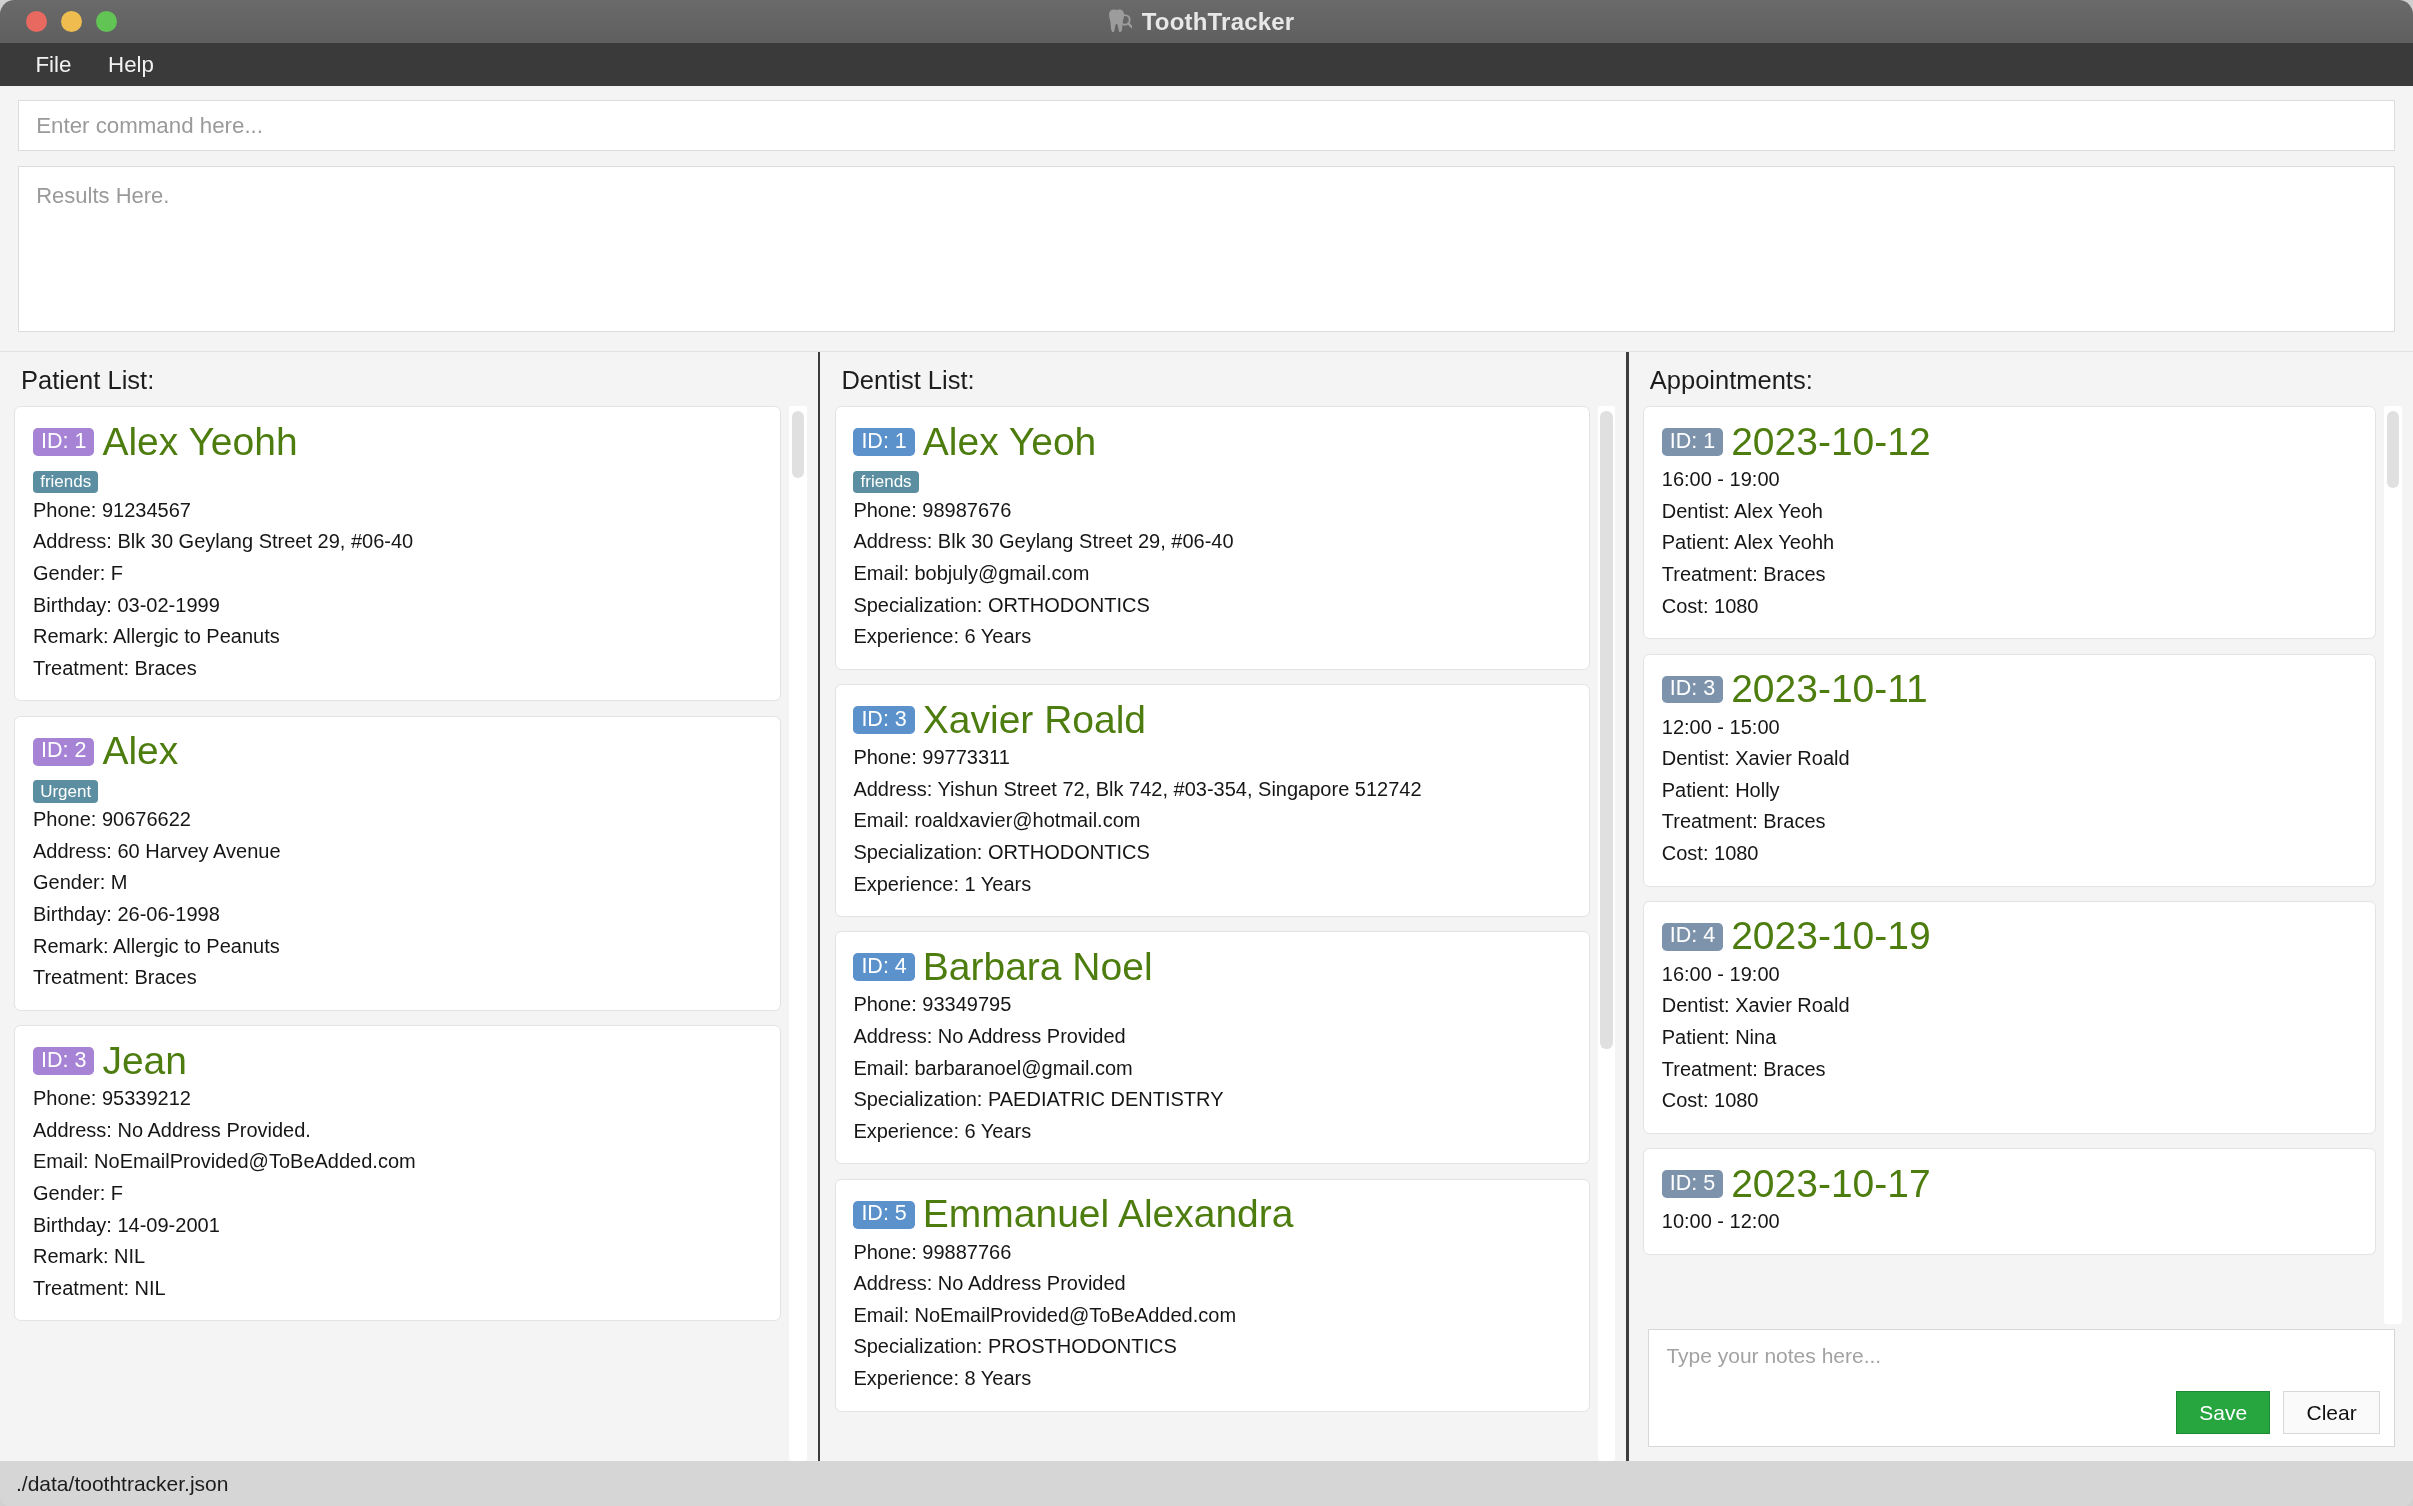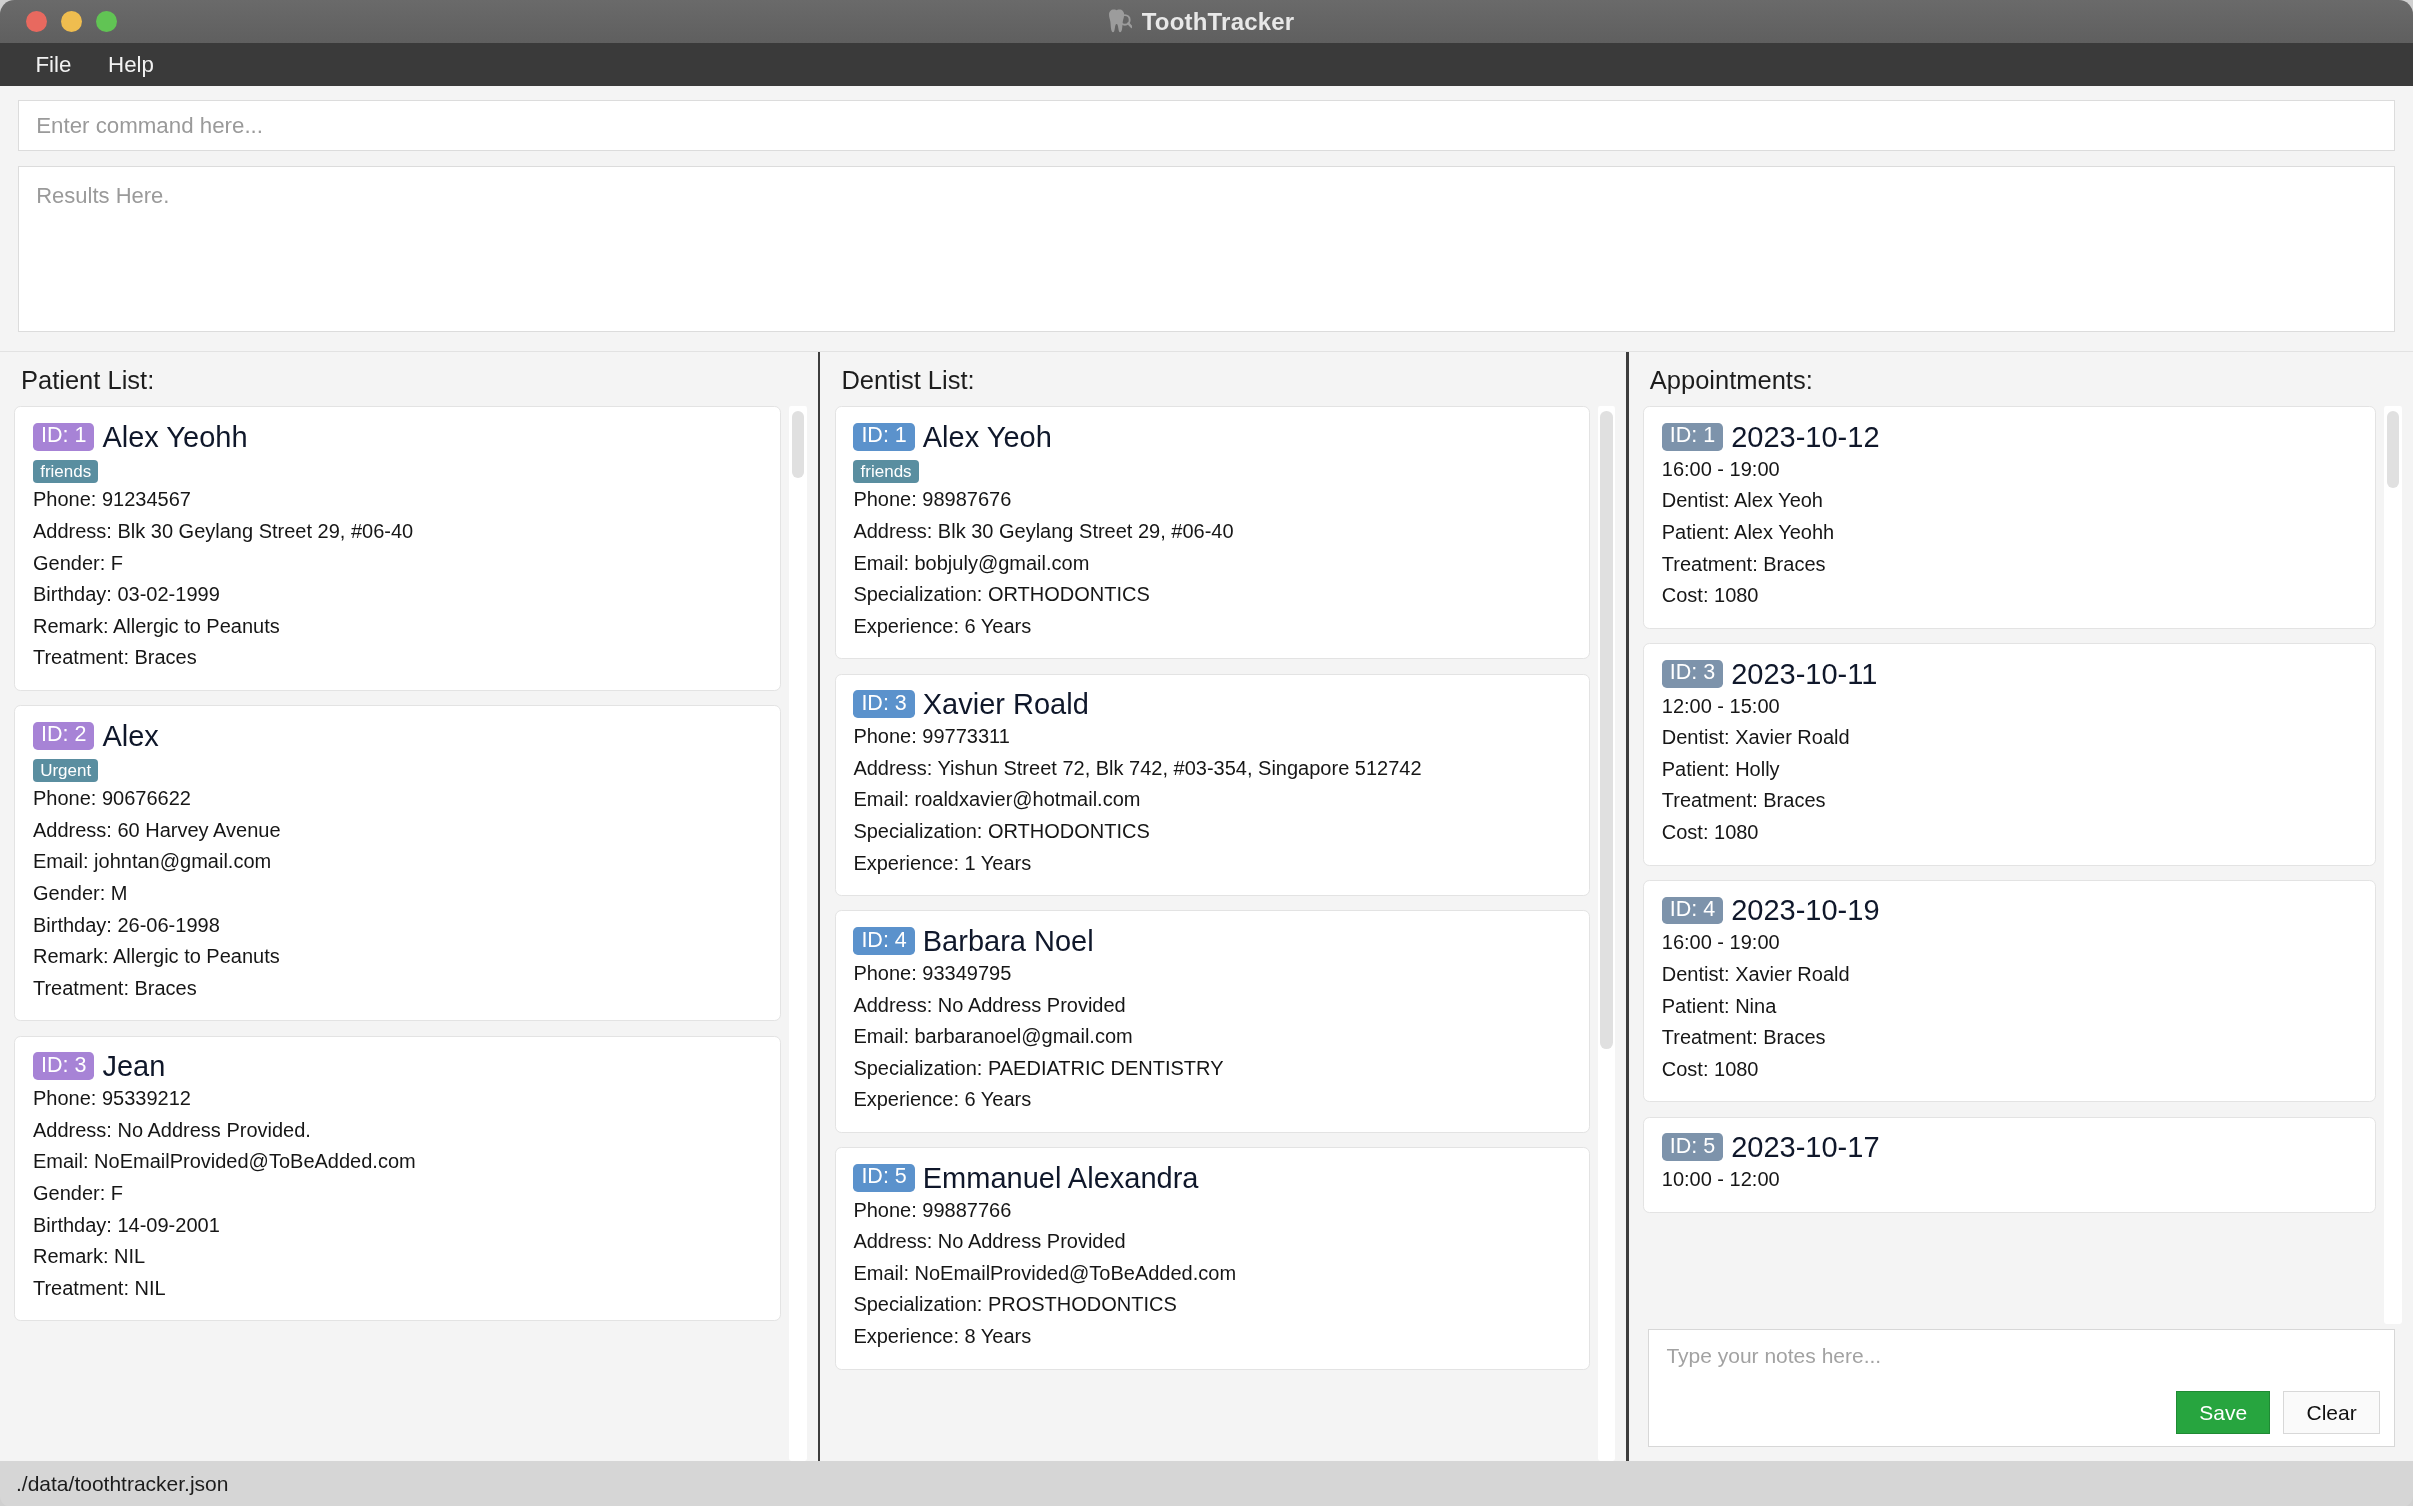--- a/index.html
+++ b/index.html
@@ -190,22 +190,22 @@
     border-radius: 4.8px;
     padding: 2.4px 8px 4px 8px;
     line-height: 1;
     white-space: nowrap;
   }
   .id-badge.patient     { background: #a783d6; }
   .id-badge.dentist     { background: #5b92cc; }
   .id-badge.appointment { background: #7d93ab; }
 
   .card-name {
-    font-size: 29px;
-    color: #0f172a;
+    font-size: 39px;
+    color: #4d7c0f;
     line-height: 1.05;
     white-space: nowrap;
   }
   .tag {
     display: inline-block;
     background: #5a8ea0;
     color: #ffffff;
     font-size: 17px;
     border-radius: 4px;
     padding: 2.4px 7.2px 3.2px 7.2px;
@@ -317,21 +317,21 @@
       <div class="panel-title">Patient List:</div>
       <div class="scroll-area">
         <div class="card-stack" id="patient-cards">
             <div class="card"><div class="card-head">
                 <span class="id-badge patient">ID: 1</span>
                 <span class="card-name">Alex Yeohh</span>
               </div><div class="tag">friends</div><div class="field">Phone: 91234567</div><div class="field">Address: Blk 30 Geylang Street 29, #06-40</div><div class="field">Gender: F</div><div class="field">Birthday: 03-02-1999</div><div class="field">Remark: Allergic to Peanuts</div><div class="field">Treatment: Braces</div></div>
             <div class="card"><div class="card-head">
                 <span class="id-badge patient">ID: 2</span>
                 <span class="card-name">Alex</span>
-              </div><div class="tag">Urgent</div><div class="field">Phone: 90676622</div><div class="field">Address: 60 Harvey Avenue</div><div class="field">Email: johntan@gmail.com</div><div class="field">Gender: M</div><div class="field">Birthday: 26-06-1998</div><div class="field">Remark: Allergic to Peanuts</div><div class="field">Treatment: Braces</div></div>
+              </div><div class="tag">Urgent</div><div class="field">Phone: 90676622</div><div class="field">Address: 60 Harvey Avenue</div><div class="field">Gender: M</div><div class="field">Birthday: 26-06-1998</div><div class="field">Remark: Allergic to Peanuts</div><div class="field">Treatment: Braces</div></div>
             <div class="card">
               <div class="card-head">
                 <span class="id-badge patient">ID: 3</span>
                 <span class="card-name">Jean</span>
               </div>
               <div class="field">Phone: 95339212</div>
               <div class="field">Address: No Address Provided.</div>
               <div class="field">Email: NoEmailProvided@ToBeAdded.com</div>
               <div class="field">Gender: F</div>
               <div class="field">Birthday: 14-09-2001</div>

